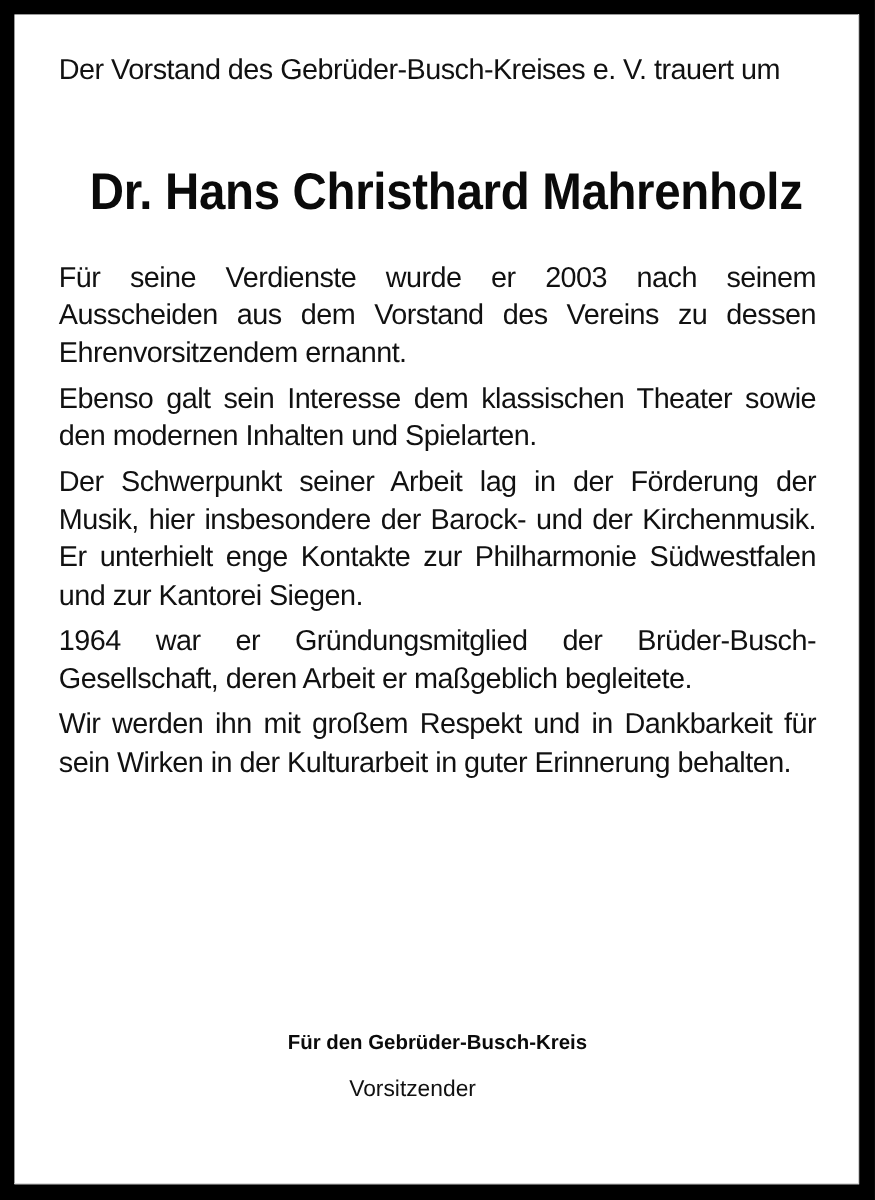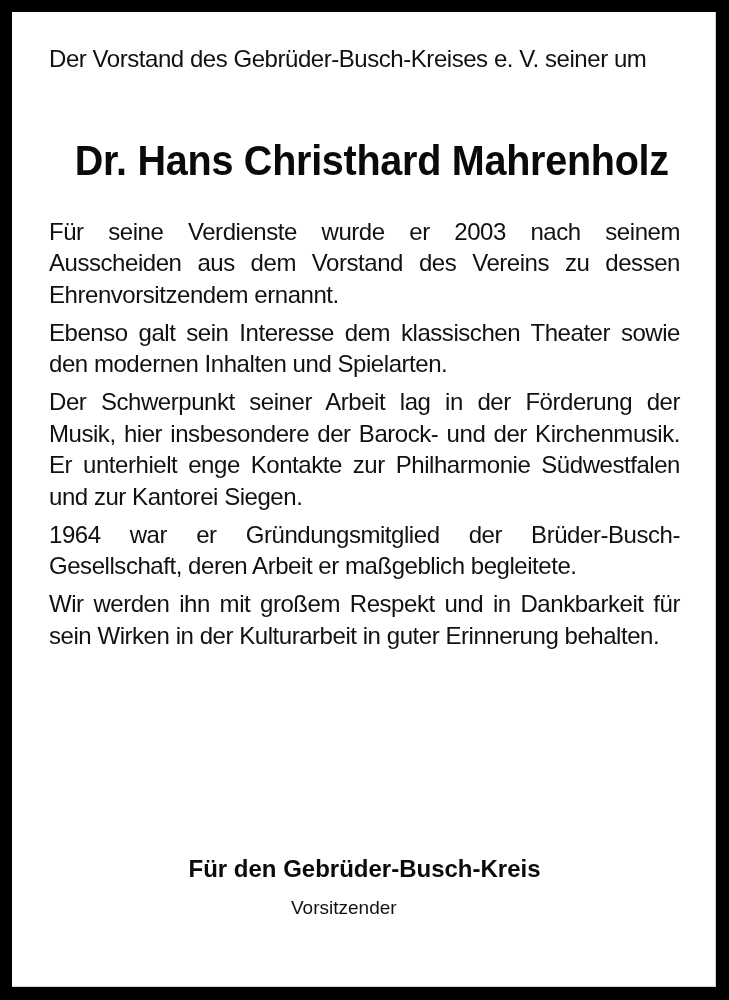--- a/index.html
+++ b/index.html
@@ -64,21 +64,21 @@
     .main-text {
       top: 203.5px;
     }
     .signature-org {
       position: absolute;
       top: 842px;
       left: 37px;
       width: 631px;
       text-align: center;
       font-weight: bold;
-      font-size: 24px;
+      font-size: 17px;
       line-height: 30px;
       color: #0a0a0a;
     }
     .signature-role, .signature-name {
       position: absolute;
       left: 279px;
       font-size: 19px;
       line-height: 31px;
       white-space: nowrap;
     }
@@ -86,21 +86,21 @@
     .signature-name { top: 911px; }
     
     .body-text p { text-align-last: left; }
   </style>
 </head>
 <body>
 
 <div class="frame">
 
   <div class="block body-text intro">
-    <p>Der Vorstand des Gebrüder-Busch-Kreises e. V. seiner um</p>
+    <p>Der Vorstand des Gebrüder-Busch-Kreises e. V. trauert um</p>
   </div>
 
   <div class="heading">
     <span>Dr. Hans Christhard Mahrenholz</span>
   </div>
 
   <div class="block body-text main-text">
     <p>Für seine Verdienste wurde er 2003 nach seinem Ausscheiden aus dem Vorstand des Vereins zu dessen Ehrenvorsitzendem ernannt.</p>
     <p>Ebenso galt sein Interesse dem klassischen Theater sowie den modernen Inhalten und Spielarten.</p>
     <p>Der Schwerpunkt seiner Arbeit lag in der Förderung der Musik, hier insbesondere der Barock- und der Kirchenmusik. Er unterhielt enge Kontakte zur Philharmonie Südwestfalen und zur Kantorei Siegen.</p>

